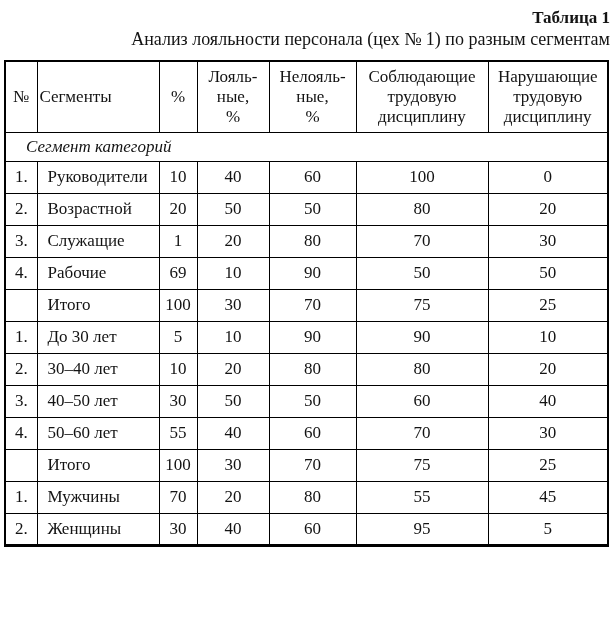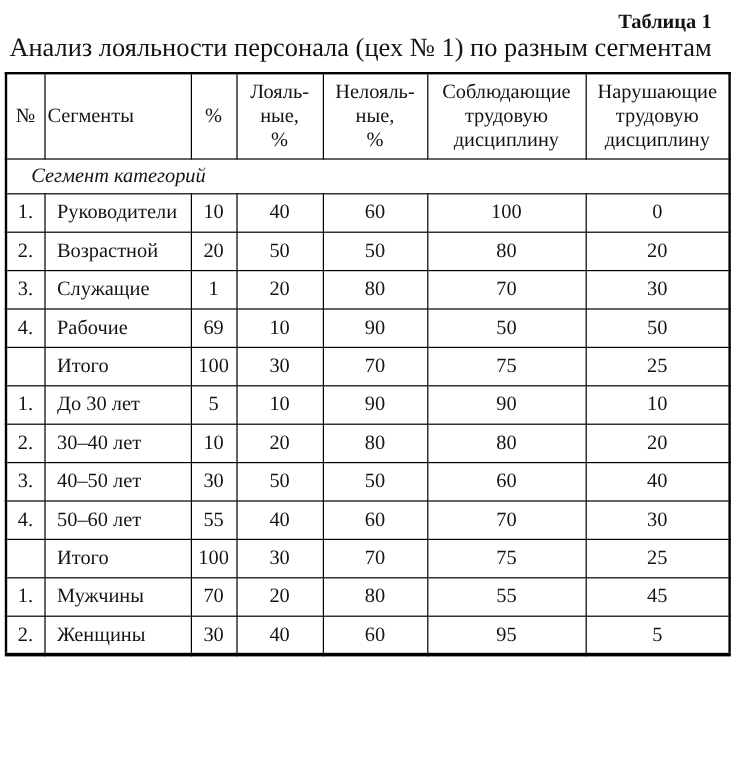--- a/index.html
+++ b/index.html
@@ -7,29 +7,29 @@
   body {
     width: 610px;
     height: 643px;
     overflow: hidden;
     font-family: "Liberation Serif", "DejaVu Serif", serif;
     color: #131313;
     padding-top: 7px;
   }
   .title-block {
     text-align: right;
-    padding-right: 17px;
+    padding-right: 0;
   }
   .doc-title {
     font-size: 17px;
     font-weight: bold;
     line-height: 21px;
   }
   .doc-subtitle {
-    font-size: 22px;
+    font-size: 18px;
     line-height: 23px;
   }
   table.loyalty {
     border-collapse: collapse;
     table-layout: fixed;
     width: 603px;
     margin: 9px 0 0 4px;
     border: 2px solid #000;
     border-bottom-width: 3px;
   }

